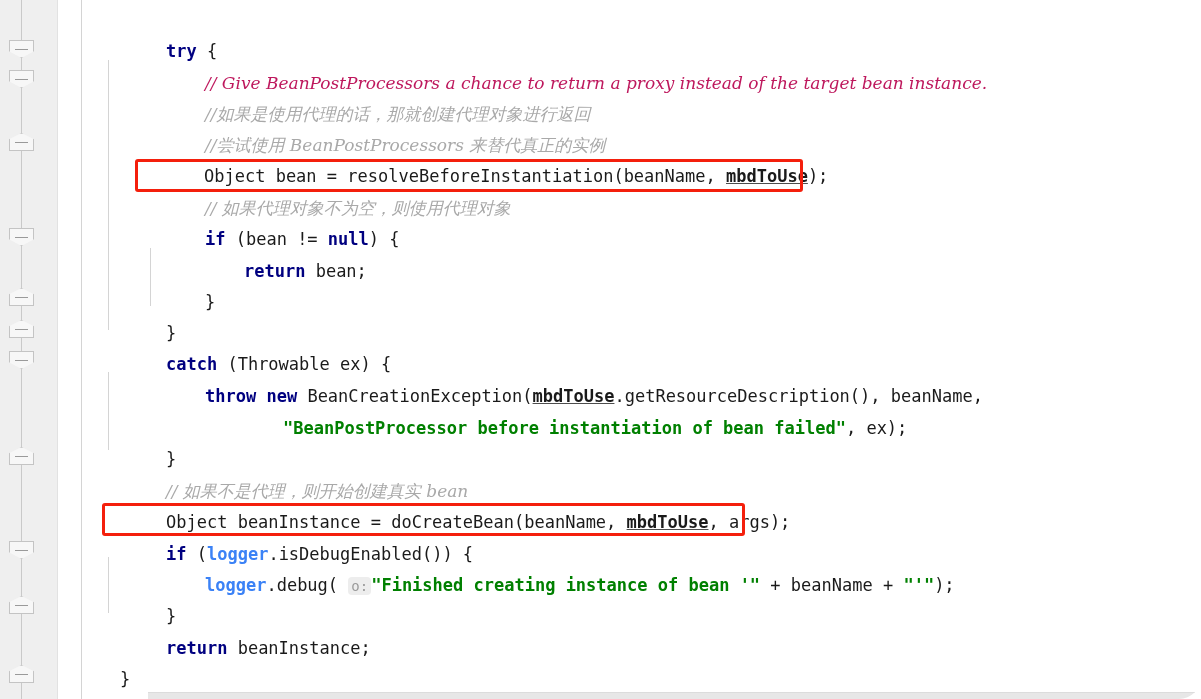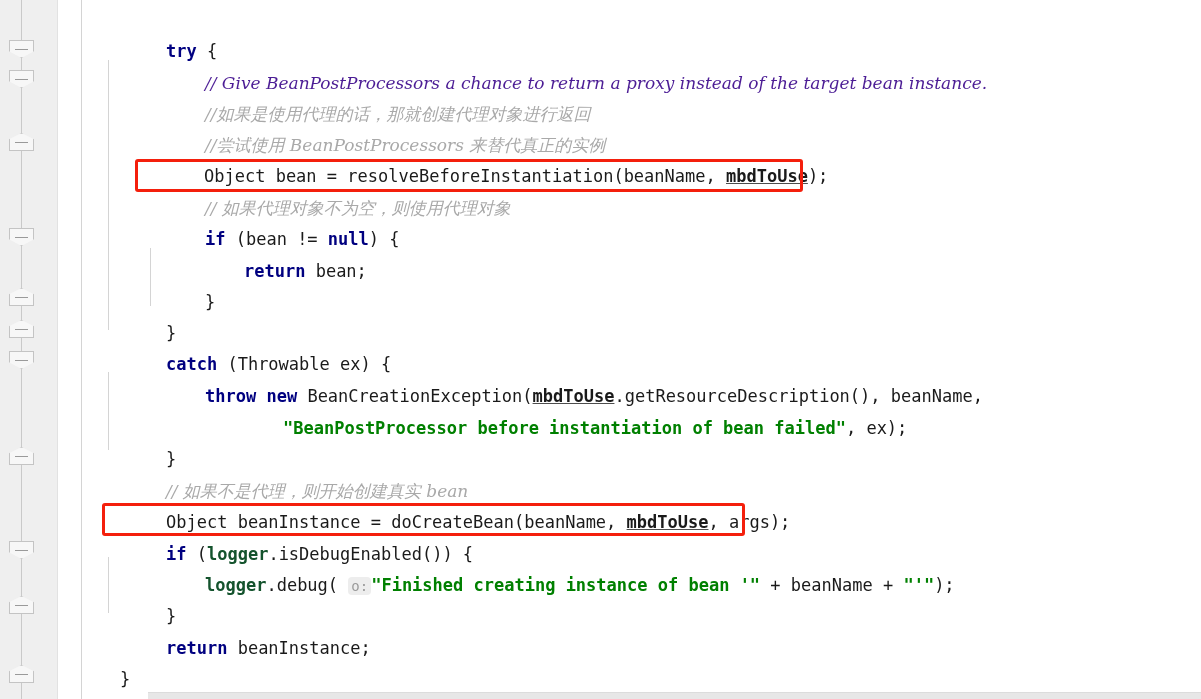--- a/index.html
+++ b/index.html
@@ -72,20 +72,21 @@
     height: 1px;
     background: #9a9a9a;
   }
 
   
   #code-pane {
     position: relative;
     flex: 1 1 auto;
     background: #ffffff;
     overflow: hidden;
+    border-radius: 22px;
   }
 
   
   .indent-guide {
     position: absolute;
     width: 1px;
     background: #d4d4d4;
   }
 
   
@@ -101,24 +102,24 @@
   }
   .ln {
     position: absolute;
     left: 0;
     white-space: pre;
     height: 26px;
     line-height: 26px;
   }
 
   .kw       { color: #000080; font-weight: bold; }
-  .cmt      { color: #4c1d95; font-style: italic; font-family: "DejaVu Serif","Liberation Serif",serif; }
+  .cmt      { color: #be185d; font-style: italic; font-family: "DejaVu Serif","Liberation Serif",serif; }
   .cmt-cjk  { color: #a9a9a9; font-style: italic; font-family: "DejaVu Serif","Liberation Serif",serif; }
   .str      { color: #008000; font-weight: bold; }
-  .fld      { color: #14532d; font-weight: bold; }
+  .fld      { color: #3b82f6; font-weight: bold; }
   .plain    { color: #1a1a1a; }
   .under    { text-decoration: underline; text-decoration-color: #4d4d4d; font-weight: bold; }
   .hint {
     color: #9a9a9a;
     background: #ededed;
     border-radius: 4px;
     padding: 1px 3px;
     font-size: 14px;
   }
 

